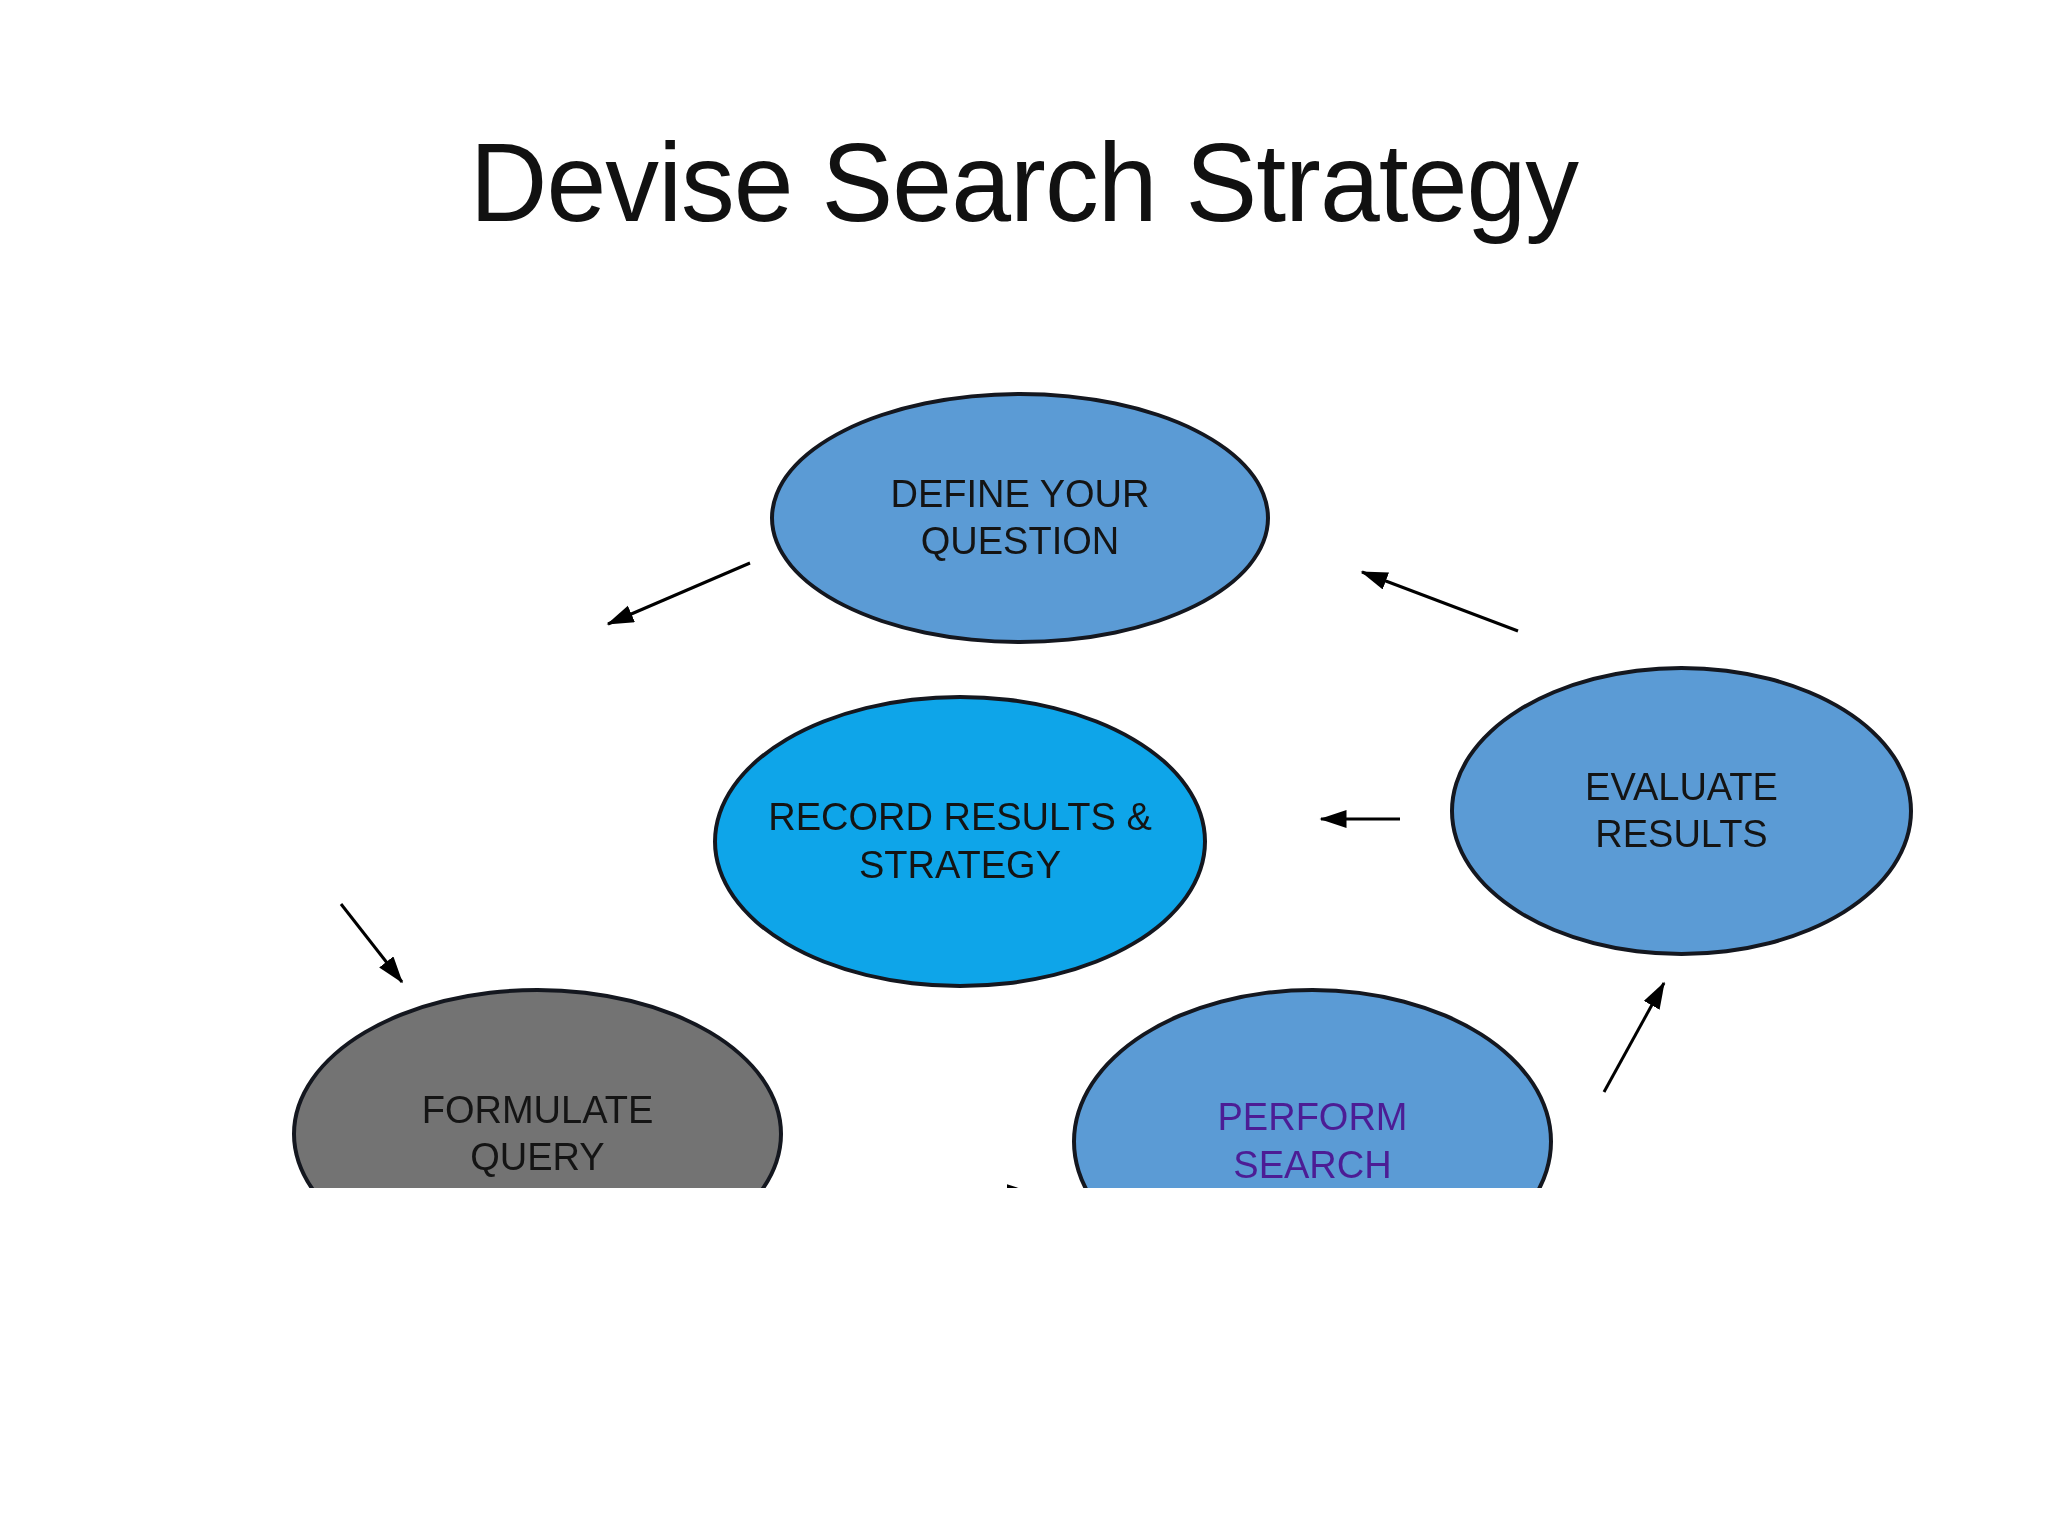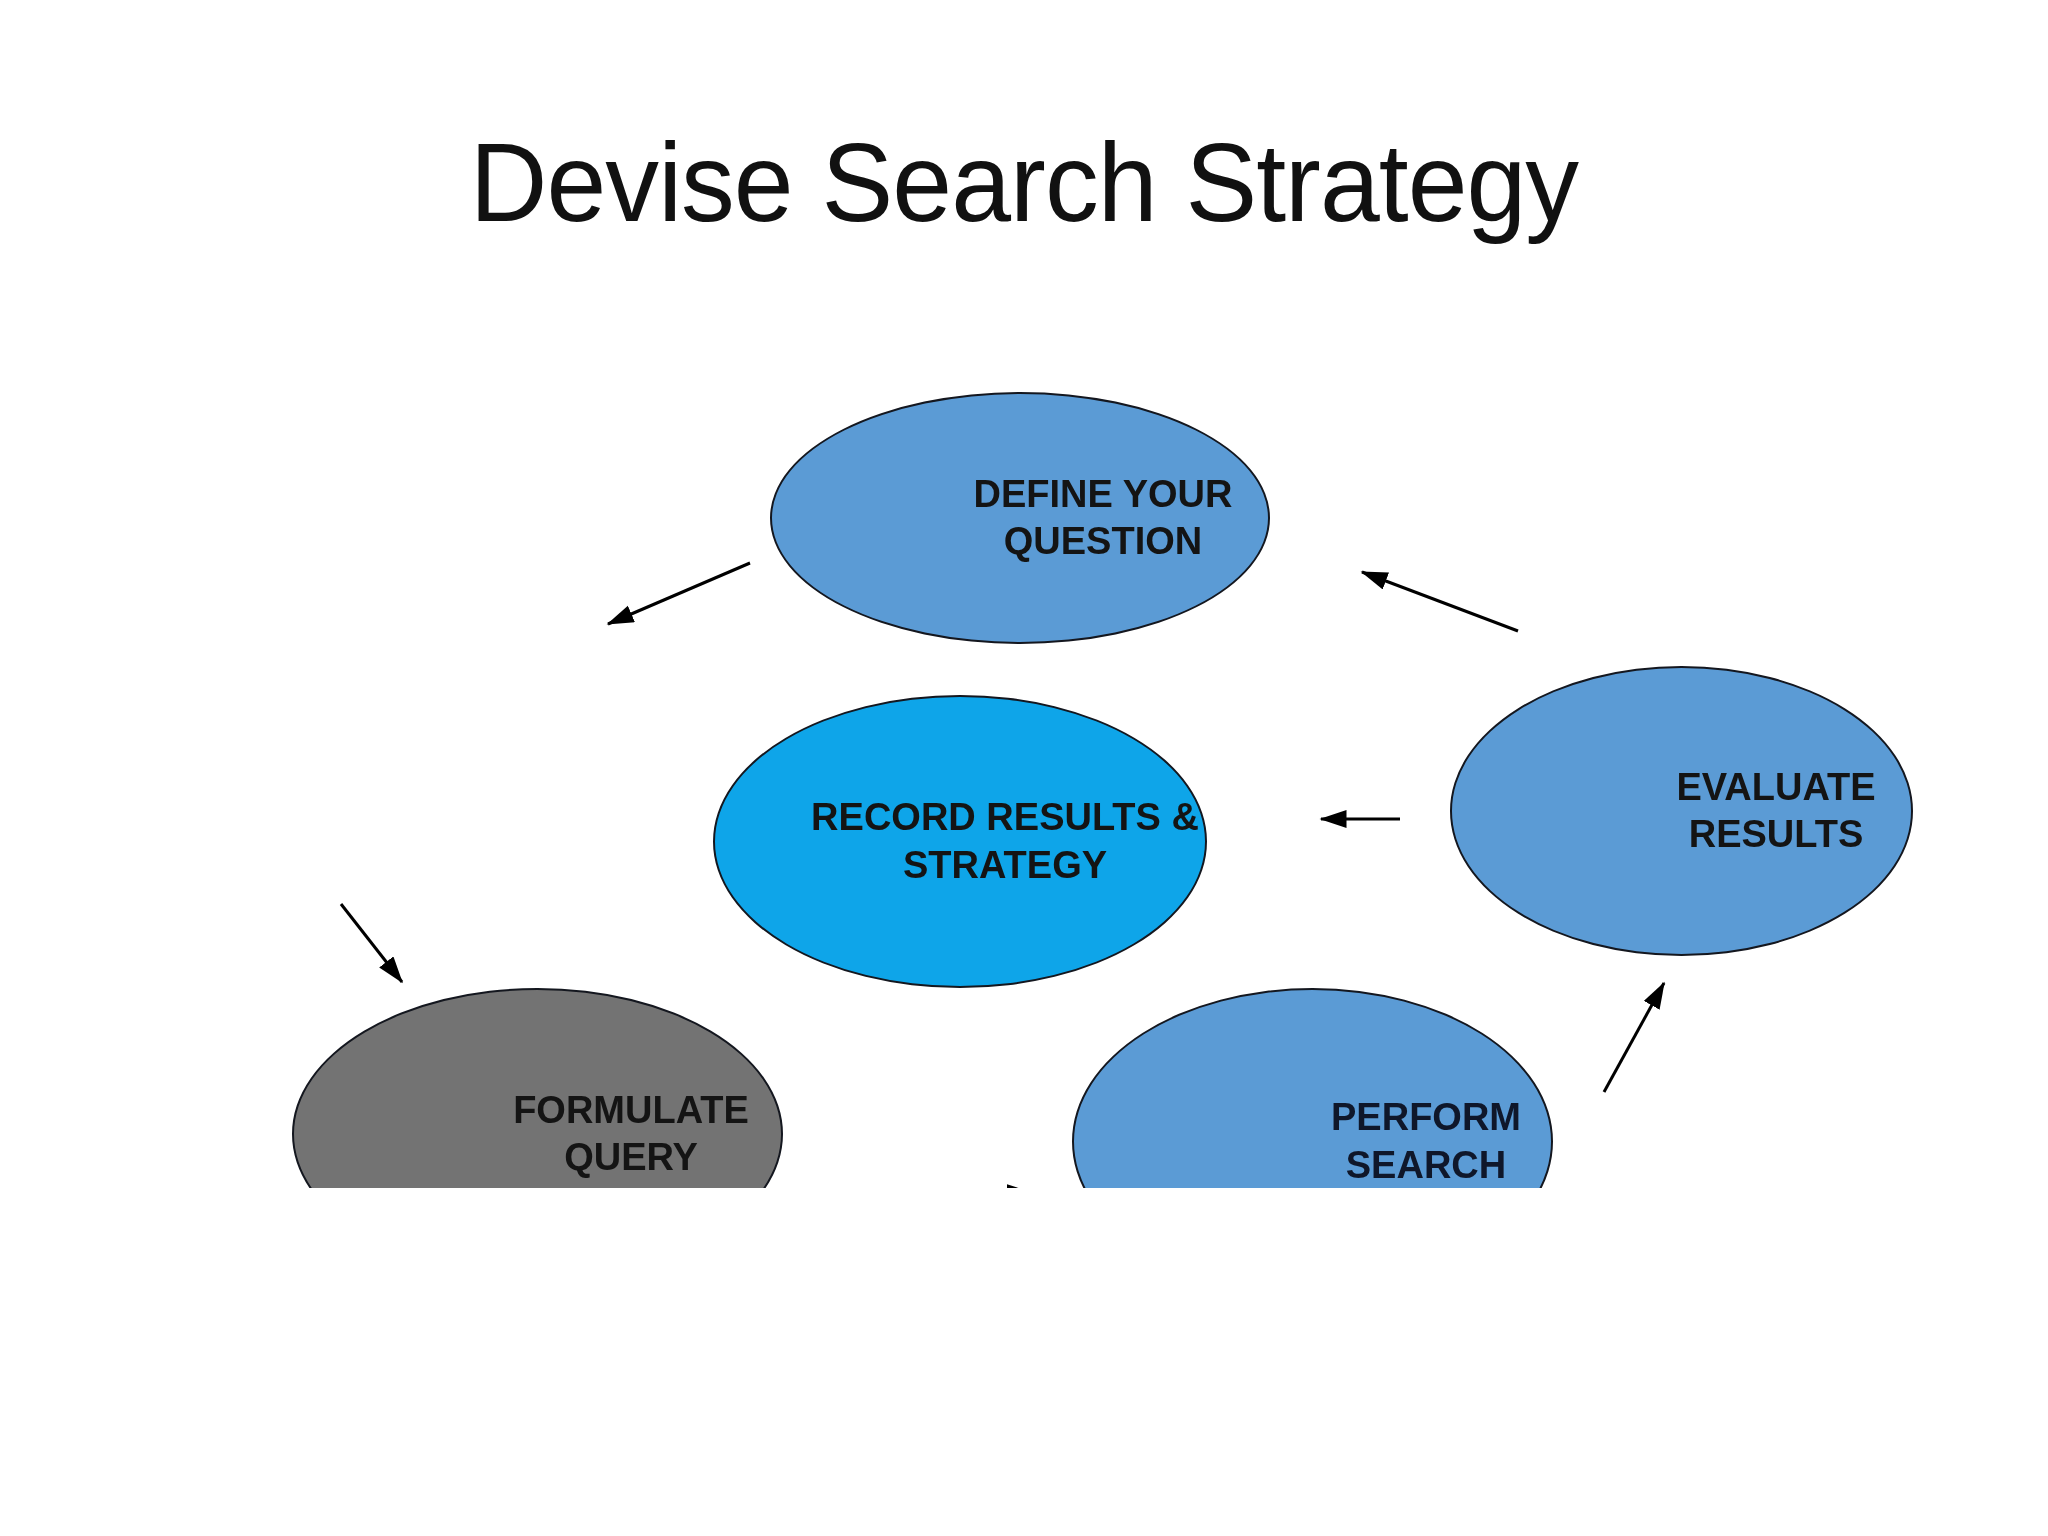--- a/index.html
+++ b/index.html
@@ -21,27 +21,26 @@
     font-size: 112px;
     font-weight: 400;
     letter-spacing: -1px;
     color: #111111;
     transform: scaleX(0.96);
     transform-origin: center;
   }
   .node {
     position: absolute;
     border-radius: 50%;
-    border: 2px solid #1d4ed8;
+    border: 4px solid #1d4ed8;
     background: #5b9bd5;
     display: flex;
     align-items: center;
-    justify-content: flex-end;
+    justify-content: center;
     box-sizing: border-box;
-    font-weight: bold;
   }
   .node .label {
     text-align: center;
     font-size: 38px;
     line-height: 1.25;
     color: #141414;
   }
   .node-define    { left: 770px;  top: 392px;  width: 500px; height: 252px; }
   .node-select    { left: 190px;  top: 630px;  width: 478px; height: 258px; }
   .node-record    { left: 713px;  top: 695px;  width: 494px; height: 293px; }
@@ -94,16 +93,16 @@
 
   <div class="node node-evaluate" style="background: rgb(91, 155, 213); border-color: rgb(20, 23, 31);">
     <div class="label" style="color: rgb(20, 20, 20);">EVALUATE RESULTS</div>
   </div>
 
   <div class="node node-formulate" style="background: #737373; border-color: rgb(20, 23, 31);">
     <div class="label" style="color: rgb(20, 20, 20);">FORMULATE QUERY</div>
   </div>
 
   <div class="node node-perform" style="background: rgb(91, 155, 213); border-color: rgb(20, 23, 31);">
-    <div class="label" style="color: #0f172a;">PERFORM SEARCH</div>
+    <div class="label" style="color: #4c1d95;">PERFORM SEARCH</div>
   </div>
 
 </div>
 
 </body></html>

